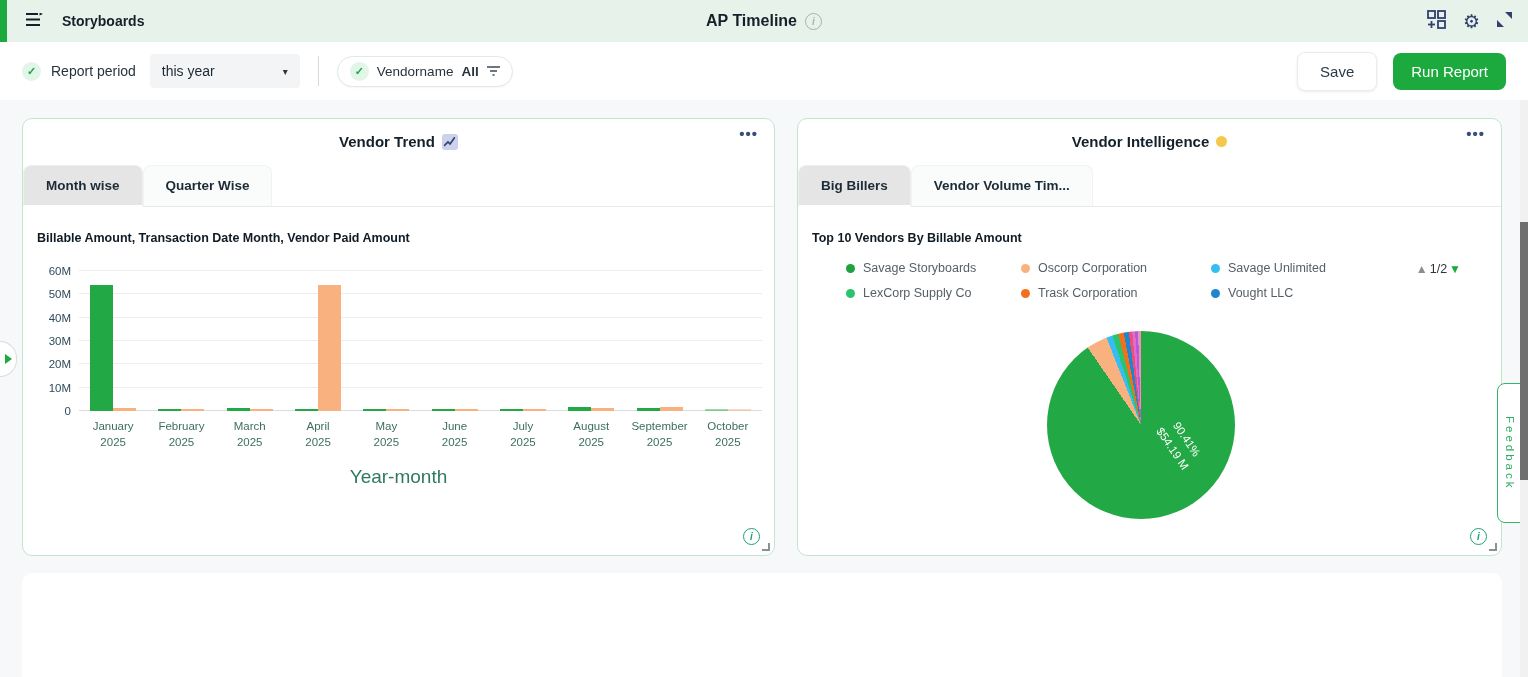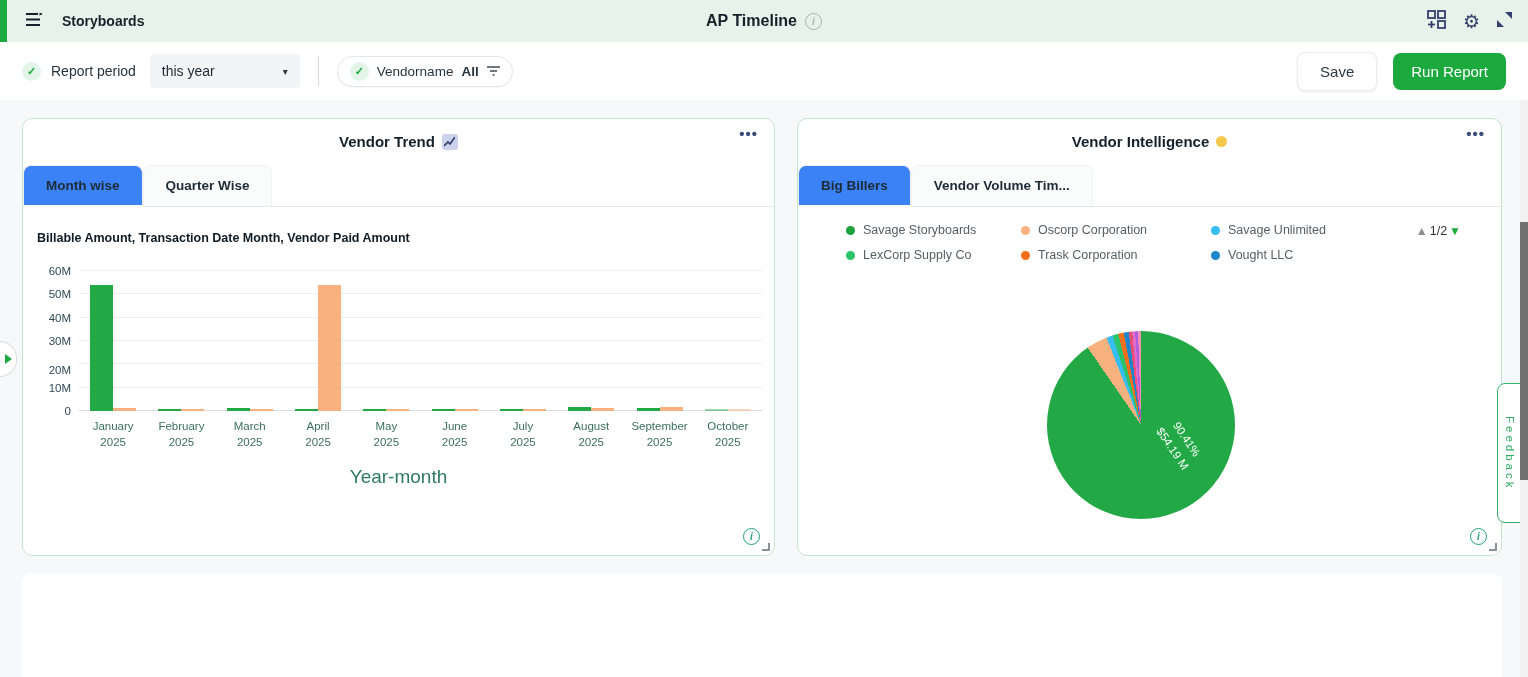--- a/index.html
+++ b/index.html
@@ -35,21 +35,21 @@
   .btn-run { background:#1caa3f; border:none; color:#fff; padding:10px 18px; }
   
   .card { position:absolute; background:#fff; border:1px solid #c2e6cc; border-radius:10px; }
   #card-trend { left:22px; top:118px; width:753px; height:438px; }
   #card-intel { left:797px; top:118px; width:705px; height:438px; }
   .card-title-row { position:relative; padding-top:14px; text-align:center; font-weight:bold; font-size:15px; color:#14202a; }
   .title-inline { display:inline-flex; align-items:center; gap:7px; }
   .card-menu { position:absolute; right:16px; top:6px; color:#3b4d7a; font-size:15px; font-weight:bold; letter-spacing:1px; cursor:pointer; }
   .tabs { display:flex; margin-top:15px; border-bottom:1px solid #e9e9e9; }
   .tab { padding:12px 22px; font-size:13.5px; font-weight:bold; color:#1d2b36; border-radius:8px 8px 0 0; cursor:pointer; }
-  .tab.active { background:#3b82f6; border:1px solid #efefef; border-bottom:2px solid #fff; margin-bottom:-1px; }
+  .tab.active { background:#e5e5e5; border:1px solid #efefef; border-bottom:2px solid #fff; margin-bottom:-1px; }
   .tab.inactive { background:#fafbfb; border:1px solid #f2f2f2; border-bottom:none; }
   .section-title { font-weight:bold; font-size:12.5px; color:#0f1b25; margin:24px 0 0 14px; }
   
   .bar-legend { display:flex; justify-content:center; gap:46px; margin-top:15px; font-size:12.5px; color:#2f6a57; }
   .legend-item { display:flex; align-items:center; gap:8px; cursor:pointer; }
   .legend-swatch { width:10px; height:10px; display:inline-block; }
   .chart-flex { display:flex; margin:26px 12px 0 12px; }
   .yaxis { width:44px; position:relative; height:140px; flex:none; }
   .ytick { position:absolute; right:8px; font-size:11.5px; color:#2f4a5a; }
   .plot { flex:1; position:relative; height:140px; }
@@ -175,21 +175,21 @@
     <div class="tab active">Month wise</div>
     <div class="tab inactive">Quarter Wise</div>
   </div>
   <div class="section-title">Billable Amount, Transaction Date Month, Vendor Paid Amount</div>
   <div class="chart-flex">
     <div class="yaxis" id="bar-yaxis">
         <span class="ytick" style="bottom: 134px; padding-left: 21px;">60M</span>
         <span class="ytick" style="bottom: 110.667px;">50M</span>
         <span class="ytick" style="bottom: 87.3333px;">40M</span>
         <span class="ytick" style="bottom: 64px;">30M</span>
-        <span class="ytick" style="bottom: 35px;">20M</span>
+        <span class="ytick" style="bottom: 41px;">20M</span>
         <span class="ytick" style="bottom: 17.3333px;">10M</span>
         <span class="ytick" style="bottom: -6px;">0</span>
       </div>
     <div class="plot" id="bar-plot">
         <div class="gridline" style="bottom: 140px;"></div>
         <div class="gridline" style="bottom: 116.667px;"></div>
         <div class="gridline" style="bottom: 93.3333px;"></div>
         <div class="gridline" style="bottom: 70px;"></div>
         <div class="gridline" style="bottom: 46.6667px;"></div>
         <div class="gridline" style="bottom: 23.3333px;"></div>
@@ -290,20 +290,21 @@
     <span class="title-inline">
       <span>Vendor Intelligence</span>
       <span class="bulb-icon"></span>
     </span>
     <span class="card-menu">•••</span>
   </div>
   <div class="tabs">
     <div class="tab active">Big Billers</div>
     <div class="tab inactive">Vendor Volume Tim...</div>
   </div>
+  <div class="section-title">Top 10 Vendors By Billable Amount</div>
   <div class="pie-legend" id="pie-legend">
     <div class="pager">
       <span class="pager-up">▲</span>
       <span>1/2</span>
       <span class="pager-down">▼</span>
     </div>
   <span class="legend-item">
         <span class="pie-dot" style="background: rgb(31, 163, 62);"></span>
         <span>Savage Storyboards</span>
       </span>

